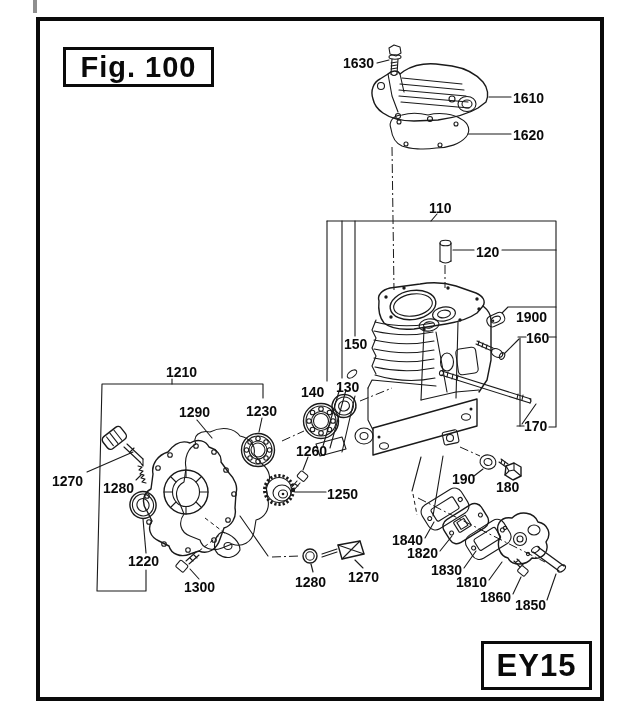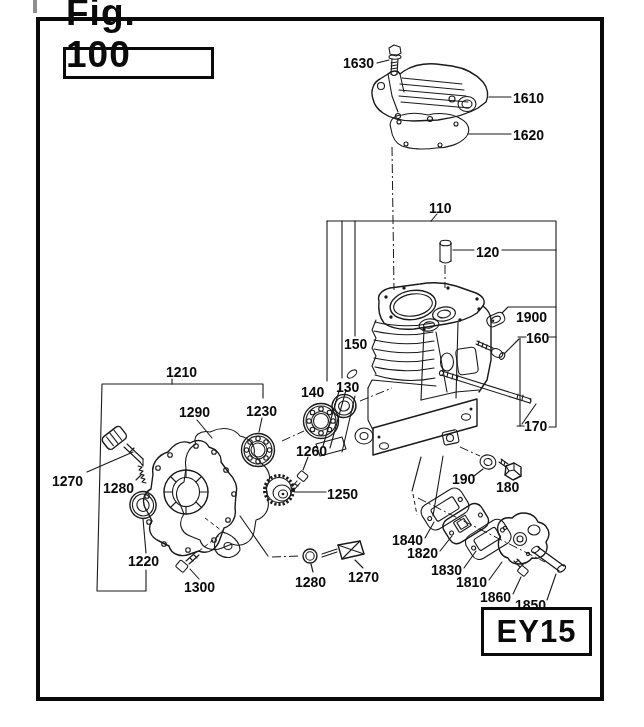--- a/index.html
+++ b/index.html
@@ -4,22 +4,22 @@
 <style>
   html,body{margin:0;padding:0;background:#fff;}
   #page{position:relative;width:644px;height:727px;background:#ffffff;overflow:hidden;
         font-family:"Liberation Sans",sans-serif;}
   #margin-tick{position:absolute;left:33px;top:0;width:4px;height:13px;background:#8f8f8f;}
   #main-border{position:absolute;left:36px;top:17px;width:568px;height:684px;
                border:4px solid #0a0a0a;box-sizing:border-box;background:transparent;}
   .label-box{position:absolute;border:3px solid #0a0a0a;background:#fff;
              display:flex;align-items:center;justify-content:center;
              font-weight:bold;color:#0a0a0a;box-sizing:border-box;}
-  #fig-box{left:63px;top:47px;width:151px;height:32px;font-size:37px;letter-spacing:1px;align-items:flex-end;}
-  #model-box{left:481px;top:607px;width:111px;height:49px;font-size:31px;letter-spacing:1px;}
+  #fig-box{left:63px;top:47px;width:151px;height:40px;font-size:29px;letter-spacing:1px;align-items:flex-end;}
+  #model-box{left:481px;top:641px;width:111px;height:49px;font-size:31px;letter-spacing:1px;}
   svg{position:absolute;left:0;top:0;}
   svg *{vector-effect:non-scaling-stroke;}
   .ln{fill:none;stroke:#1a1a1a;stroke-width:1.1;stroke-linecap:round;stroke-linejoin:round;}
   .ln2{fill:none;stroke:#1a1a1a;stroke-width:1.4;stroke-linecap:round;stroke-linejoin:round;}
   .dot{fill:#1a1a1a;stroke:none;}
   .dd{fill:none;stroke:#1a1a1a;stroke-width:1;stroke-dasharray:9 3 2 3;}
   .dsh{fill:none;stroke:#1a1a1a;stroke-width:1;stroke-dasharray:4 3;}
   .teeth{fill:none;stroke:#1a1a1a;stroke-width:3;stroke-dasharray:2.2 2;}
   #part-labels-layer text{font-family:"Liberation Sans",sans-serif;font-size:14px;
        font-weight:bold;fill:#0a0a0a;}

